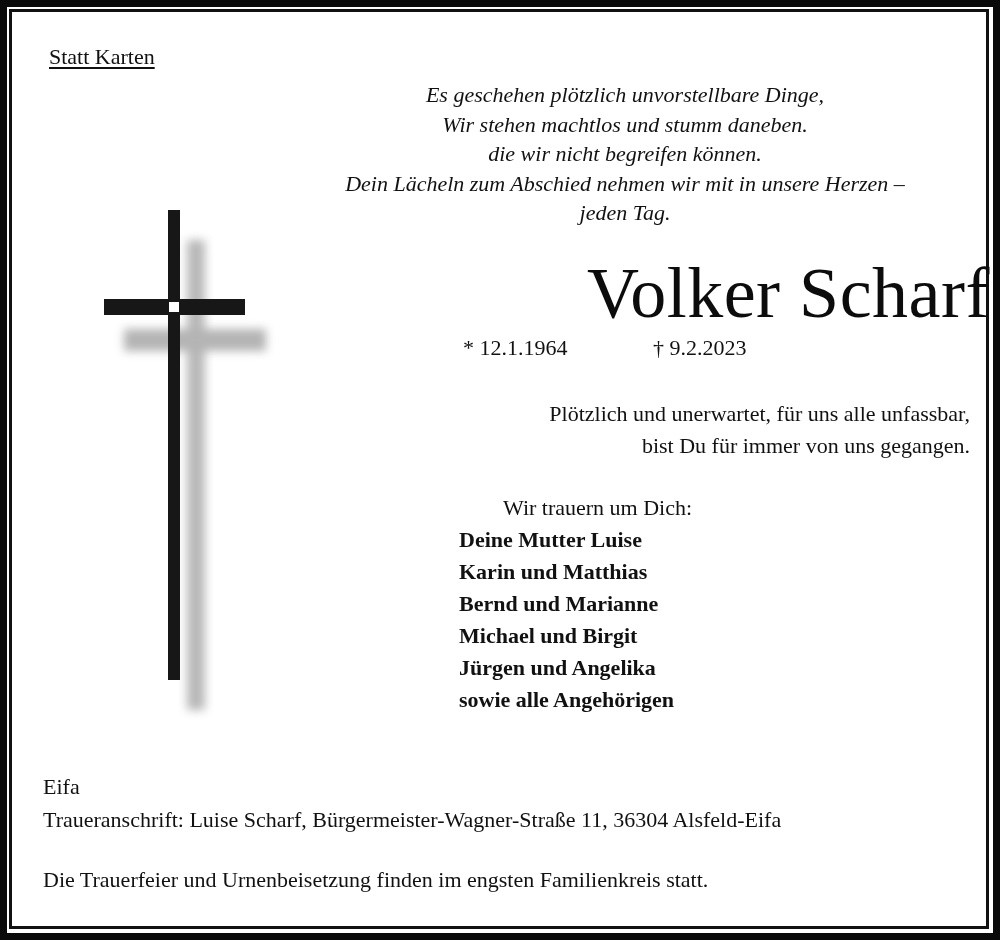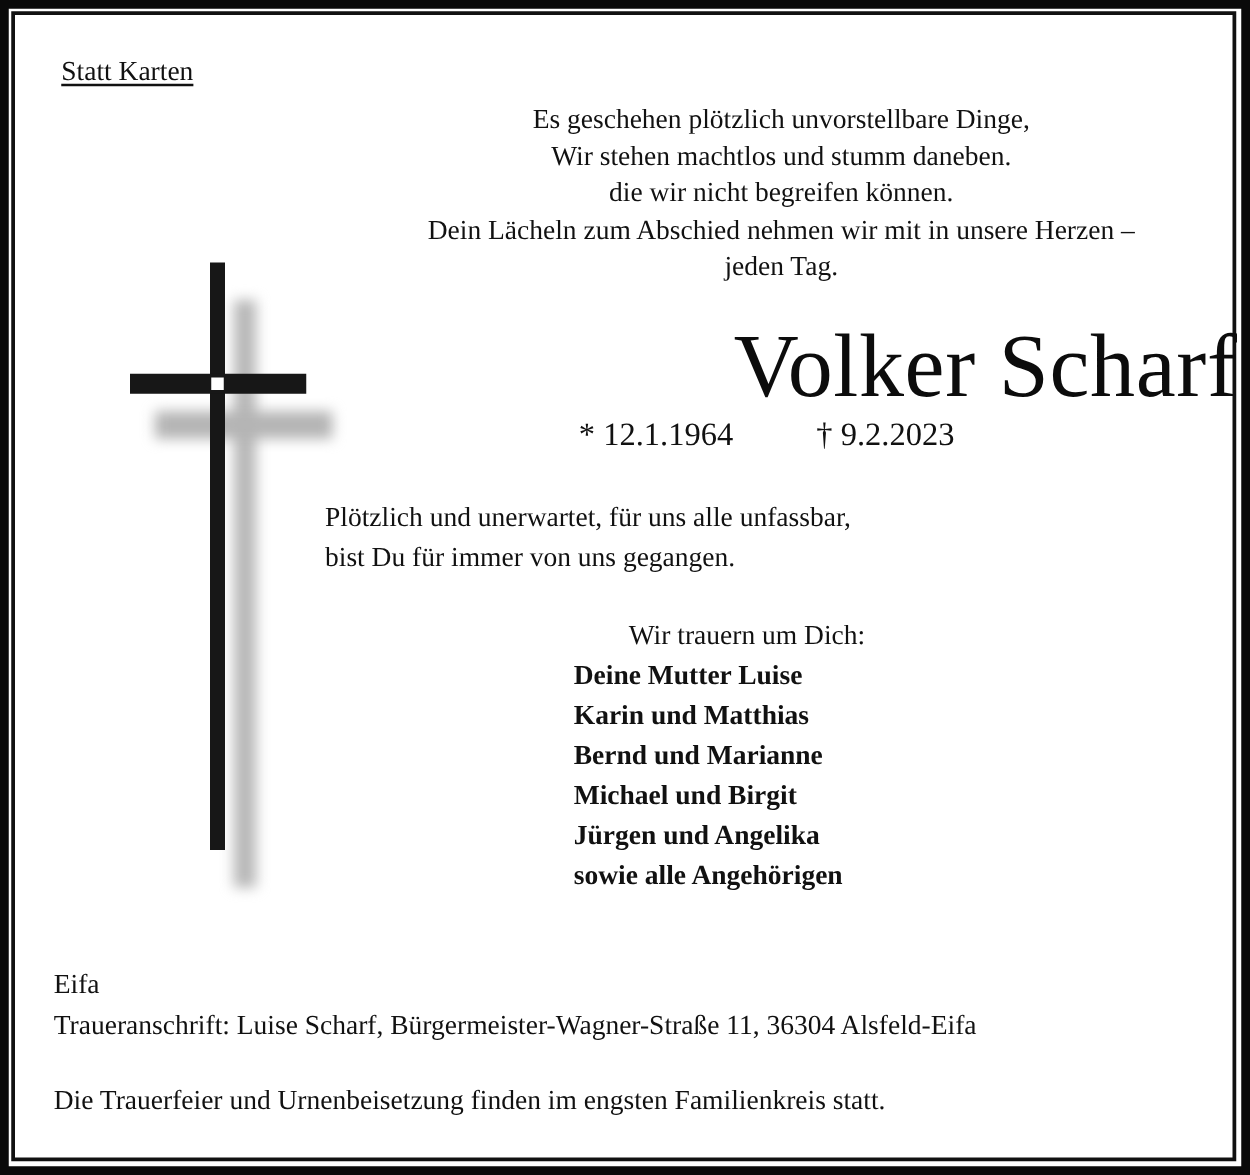--- a/index.html
+++ b/index.html
@@ -47,44 +47,44 @@
     }
 
     .poem {
       left: 260px; top: 80px;
       width: 730px;
       text-align: center;
       font-size: 22px;
       line-height: 29.5px;
       white-space: normal;
     }
-    .poem div { white-space: nowrap; }
+    .poem div { white-space: nowrap; font-style: italic; }
 
     .name {
       left: 260px; top: 253px;
       width: 730px;
       text-align: right;
       font-size: 72px;
       line-height: 80px;
       letter-spacing: 0.5px;
       color: #0c0c0c;
     }
 
     .dates {
       top: 334px;
-      font-size: 26px;
+      font-size: 22px;
       line-height: 28px;
     }
     .birth { left: 463px; }
     .death { left: 653px; text-align: center; }
 
     .message {
       left: 260px; top: 398px;
       width: 710px;
-      text-align: left;
+      text-align: right;
       font-size: 22px;
       line-height: 32px;
     }
     .message div { white-space: nowrap; }
 
     .mourners {
       left: 459px; top: 492px;
       font-size: 22px;
       line-height: 32px;
     }

